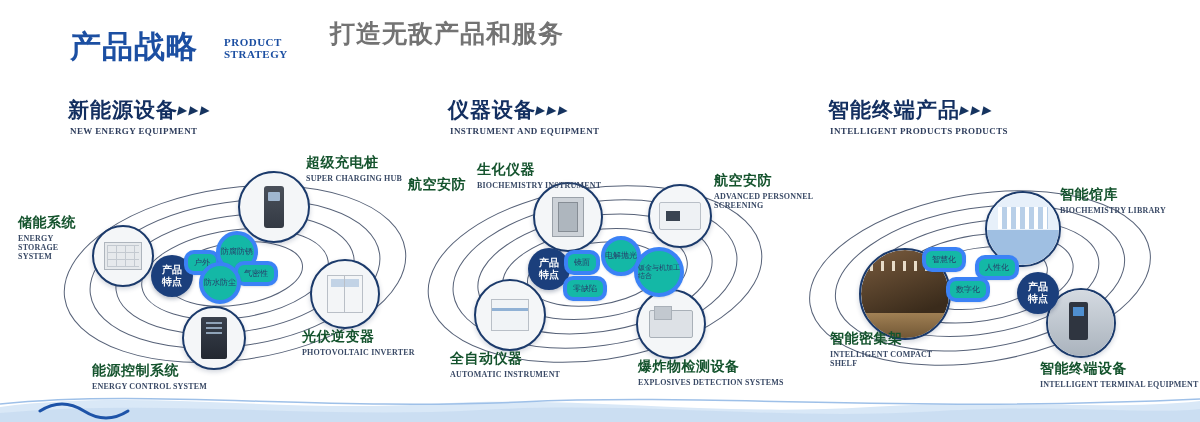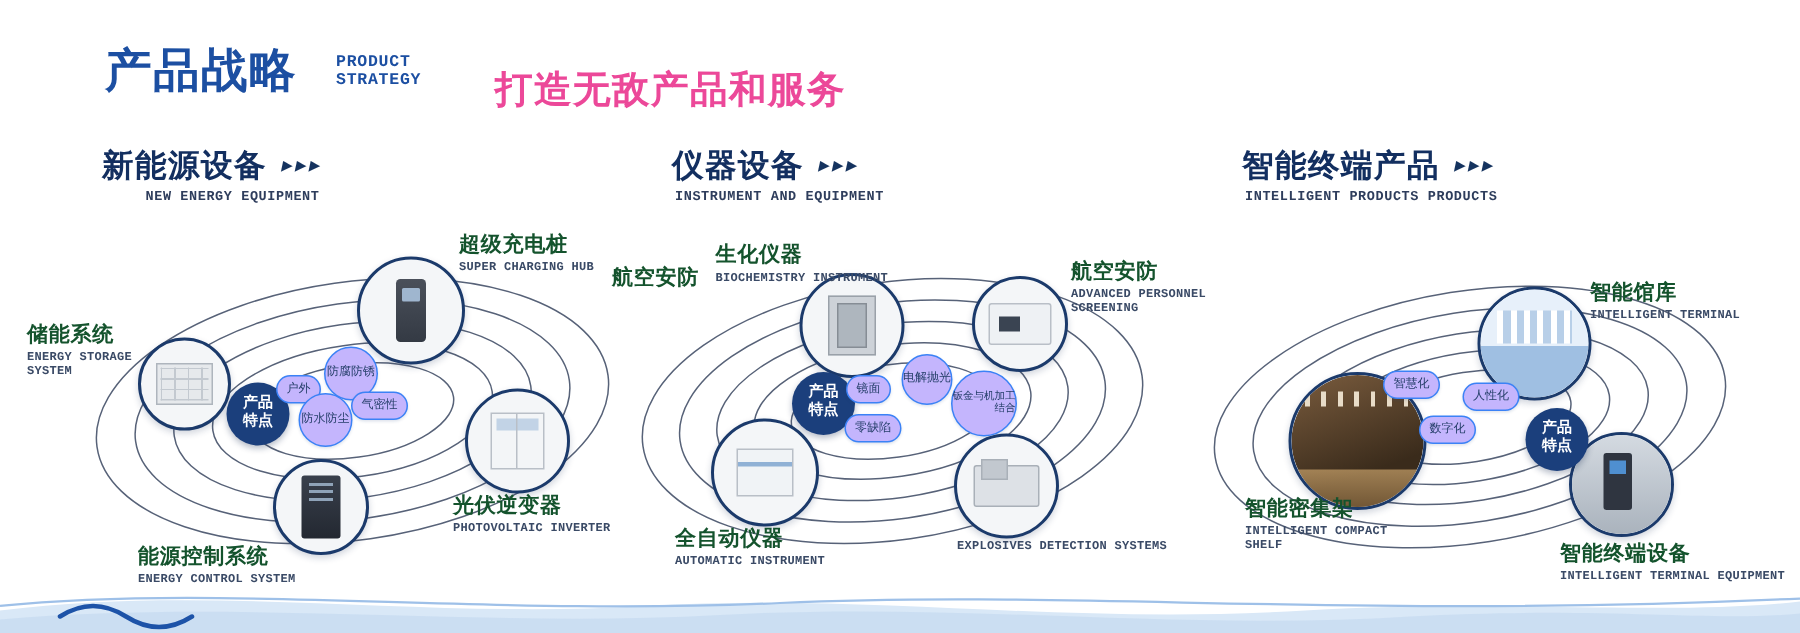--- a/index.html
+++ b/index.html
@@ -1,24 +1,24 @@
 <!DOCTYPE html>
 <html><head>
 <meta charset="utf-8">
 <style>
   html,body{margin:0;padding:0;background:#fff;}
   .canvas{position:relative;width:1200px;height:422px;background:#fff;overflow:hidden;
-          font-family:Liberation Mono, monospace;}
+          font-family:Liberation Serif, serif;}
   
   .title{position:absolute;left:70px;top:26px;font-size:31px;font-weight:700;color:#1c4fa2;letter-spacing:1px;}
   .subtitle{position:absolute;left:224px;top:36px;font-size:11px;font-weight:700;color:#1c4fa2;line-height:1.1;letter-spacing:.5px;}
   .subtitle span{display:block;}
-  .slogan{position:absolute;left:330px;top:43px;font-size:25px;font-weight:700;color:#ec4899;letter-spacing:1px;}
-  
-  .sec-head{position:absolute;display:flex;align-items:center;gap:10px;}
+  .slogan{position:absolute;left:330px;top:17px;font-size:25px;font-weight:700;color:#737373;letter-spacing:1px;}
+  
+  .sec-head{position:absolute;display:flex;align-items:center;}
   .sec-head .cn{font-size:21px;font-weight:700;color:#132f60;letter-spacing:1px;}
   .sec-head .arrows{font-size:12px;color:#15335f;letter-spacing:2px;transform:skewX(-12deg);}
   .sec-sub{position:absolute;font-size:9px;font-weight:700;color:#2e3d5c;letter-spacing:.4px;}
   
   .orbits{position:absolute;}
   .orbits ellipse{fill:none;stroke:#3a4760;stroke-width:1;opacity:.85;}
   
   .pcircle{position:absolute;border:2px solid #1b3a6b;border-radius:50%;background:#f4f6f8;
            display:flex;align-items:center;justify-content:center;overflow:hidden;
            box-shadow:0 2px 5px rgba(20,40,80,.2);z-index:3;}
@@ -58,22 +58,22 @@
   
   .plabel{position:absolute;z-index:4;}
   .plabel .cn{font-size:14px;font-weight:700;color:#14532d;letter-spacing:.5px;}
   .plabel .en{font-size:8px;font-weight:700;color:#3a4a66;letter-spacing:.2px;margin-top:2px;}
   
   .feat{position:absolute;width:42px;height:42px;background:#1b3f7c;border-radius:50%;z-index:4;
         display:flex;align-items:center;justify-content:center;box-shadow:0 2px 4px rgba(10,30,70,.3);}
   .feat span{display:block;width:2.1em;color:#fff;font-size:10px;font-weight:700;line-height:1.2;
         text-align:center;word-break:break-all;}
   
-  .bubble{position:absolute;background:#c4b5fd;border:1px solid #3b82f6;color:#27406b;z-index:4;
-          display:flex;align-items:center;justify-content:center;text-align:right;
+  .bubble{position:absolute;background:#14b8a6;border:4px solid #3b82f6;color:#27406b;z-index:4;
+          display:flex;align-items:center;justify-content:center;text-align:left;
           font-size:8px;line-height:1.2;box-shadow:0 1px 2px rgba(30,60,120,.15);}
   .pill{border-radius:10px;height:17px;padding:0 6px;}
   .round{border-radius:50%;word-break:break-all;}
   
   .wave{position:absolute;left:0;bottom:0;z-index:1;}
 </style>
 </head>
 <body>
 
 <div class="canvas">
@@ -82,21 +82,21 @@
   <div class="subtitle">
     <span>PRODUCT</span>
     <span>STRATEGY</span>
   </div>
   <div class="slogan">打造无敌产品和服务</div>
 
   <div class="sec-head" style="left:68px;top:96px;">
     <span class="cn">新能源设备</span>
     <span class="arrows">▶▶▶</span>
   </div>
-  <div class="sec-sub" style="left:70px;top:126px;margin-left:27px;">NEW ENERGY EQUIPMENT</div>
+  <div class="sec-sub" style="left:70px;top:126px;">NEW ENERGY EQUIPMENT</div>
 
   <svg class="orbits" style="left:55px;top:182px;" width="360" height="185" viewBox="0 0 360 185">
     <g transform="rotate(-8 180 92)">
       <ellipse cx="180" cy="92" rx="172" ry="86"></ellipse>
       <ellipse cx="180" cy="92" rx="146" ry="72"></ellipse>
       <ellipse cx="180" cy="92" rx="120" ry="58"></ellipse>
       <ellipse cx="180" cy="92" rx="94" ry="44"></ellipse>
       <ellipse cx="180" cy="92" rx="68" ry="31"></ellipse>
     </g>
   </svg>
@@ -182,20 +182,21 @@
   </div>
   <div class="plabel" style="left:450px;top:350px;">
     <div class="cn">全自动仪器</div>
     <div class="en">AUTOMATIC INSTRUMENT</div>
   </div>
 
   <div class="pcircle" style="left:636px;top:289px;width:66px;height:66px;">
     <div class="dev dev-explosive"></div>
   </div>
   <div class="plabel" style="left:638px;top:358px;">
+    <div class="cn">爆炸物检测设备</div>
     <div class="en">EXPLOSIVES DETECTION SYSTEMS</div>
   </div>
 
   <div class="feat" style="left:528px;top:248px;">
     <span>产品特点</span>
   </div>
   <div class="bubble pill" style="left:564px;top:250px;">镜面</div>
   <div class="bubble round" style="left:601px;top:236px;width:32px;height:32px;">电解抛光</div>
   <div class="bubble round" style="left:634px;top:247px;width:42px;height:42px;font-size:7px;">钣金与机加工结合</div>
   <div class="bubble pill" style="left:563px;top:276px;">零缺陷</div>
@@ -214,21 +215,21 @@
       <ellipse cx="180" cy="90" rx="94" ry="43"></ellipse>
       <ellipse cx="180" cy="90" rx="68" ry="30"></ellipse>
     </g>
   </svg>
 
   <div class="pcircle" style="left:985px;top:191px;width:72px;height:72px;">
     <div class="photo photo-library"></div>
   </div>
   <div class="plabel" style="left:1060px;top:186px;">
     <div class="cn">智能馆库</div>
-    <div class="en">INTELLIGENT TERMINAL</div>
+    <div class="en">BIOCHEMISTRY LIBRARY</div>
   </div>
 
   <div class="pcircle" style="left:859px;top:248px;width:88px;height:88px;">
     <div class="photo photo-shelf"></div>
   </div>
   <div class="plabel" style="left:830px;top:330px;width:120px;">
     <div class="cn">智能密集架</div>
     <div class="en">INTELLIGENT COMPACT SHELF</div>
   </div>
 

